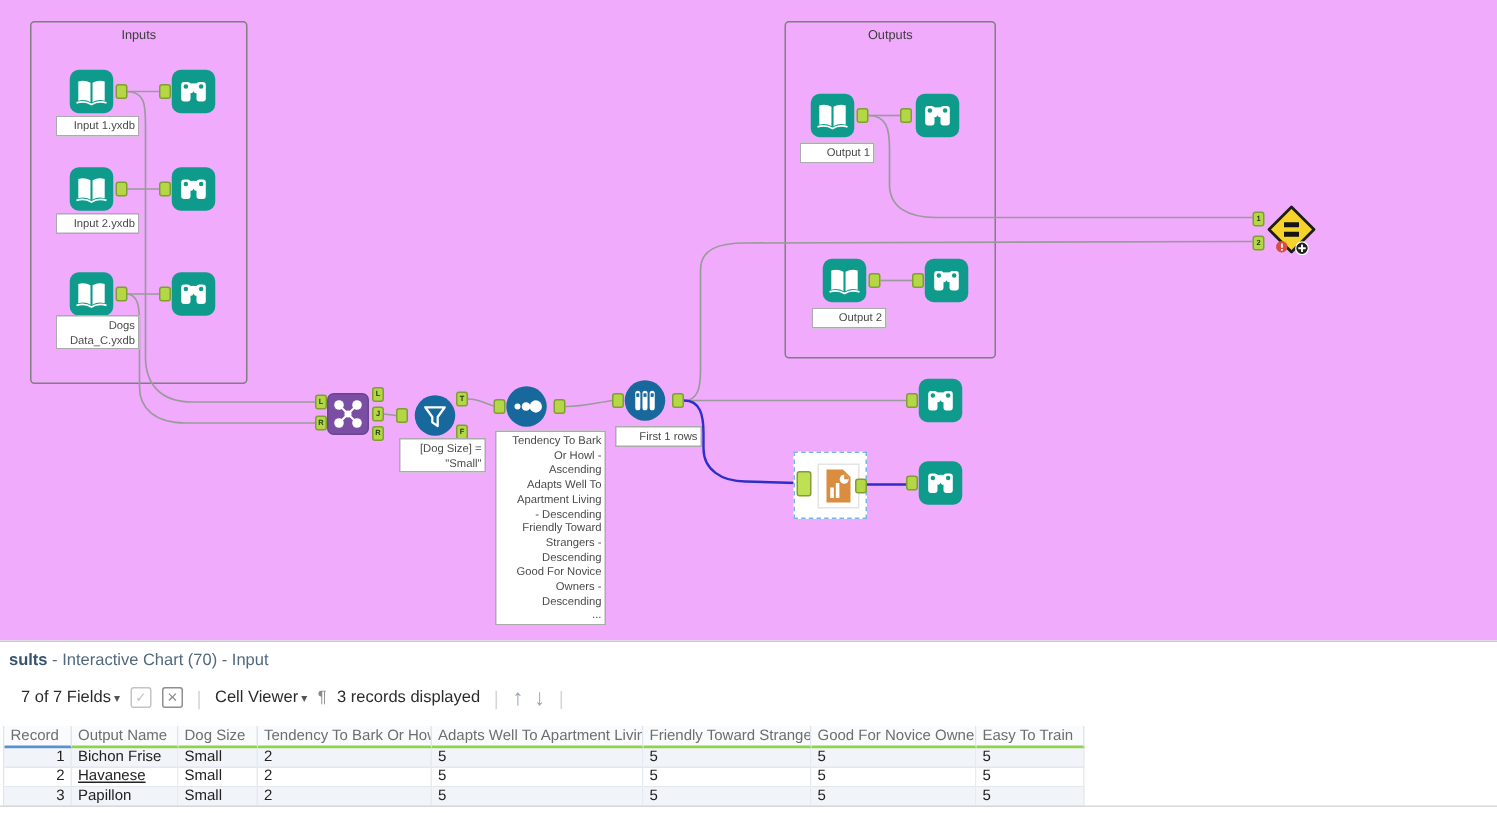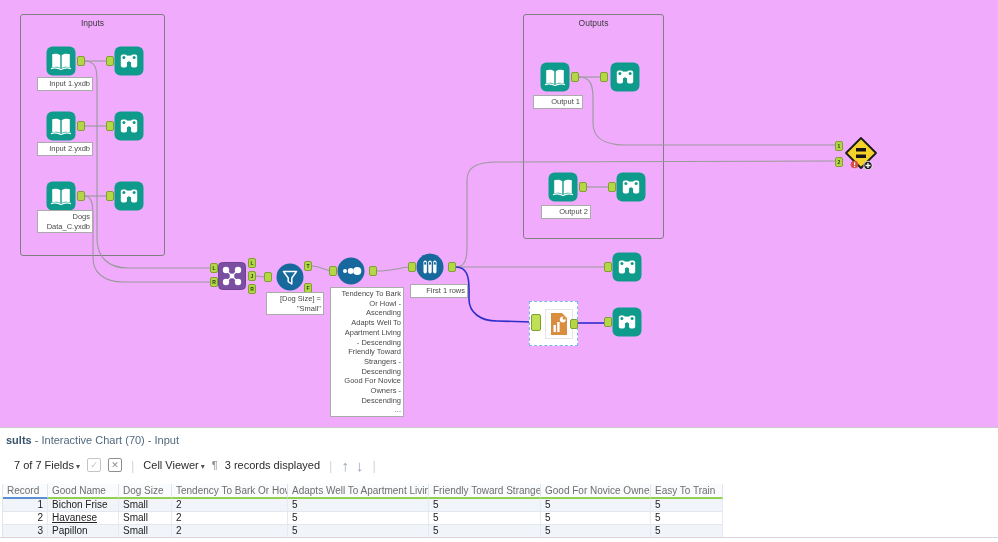--- a/index.html
+++ b/index.html
@@ -261,21 +261,21 @@
       <span class="tb-pilcrow">¶</span>
       <span>3 records displayed</span>
       <span class="tb-sep">|</span>
       <span class="tb-arrow">↑</span>
       <span class="tb-arrow">↓</span>
       <span class="tb-sep">|</span>
     </div>
     <div id="results-table">
         <div class="rt-row">
           <div class="rt-hcell" style="width: 45px; border-bottom: 2px solid rgb(91, 143, 212);">Record</div>
-          <div class="rt-hcell" style="width: 71px; border-bottom: 2px solid rgb(146, 208, 80);">Good Name</div>
+          <div class="rt-hcell" style="width: 71px; border-bottom: 2px solid rgb(146, 208, 80);">Output Name</div>
           <div class="rt-hcell" style="width: 53px; border-bottom: 2px solid rgb(146, 208, 80);">Dog Size</div>
           <div class="rt-hcell" style="width: 116px; border-bottom: 2px solid rgb(146, 208, 80);">Tendency To Bark Or Howl</div>
           <div class="rt-hcell" style="width: 141px; border-bottom: 2px solid rgb(146, 208, 80);">Adapts Well To Apartment Living</div>
           <div class="rt-hcell" style="width: 112px; border-bottom: 2px solid rgb(146, 208, 80);">Friendly Toward Strangers</div>
           <div class="rt-hcell" style="width: 110px; border-bottom: 2px solid rgb(146, 208, 80);">Good For Novice Owners</div>
           <div class="rt-hcell" style="width: 72px; border-bottom: 2px solid rgb(146, 208, 80);">Easy To Train</div>
         </div>
         <div class="rt-row odd">
           <div class="rt-cell" style="width: 45px; text-align: right;">1</div>
           <div class="rt-cell" style="width: 71px;">Bichon Frise</div>

